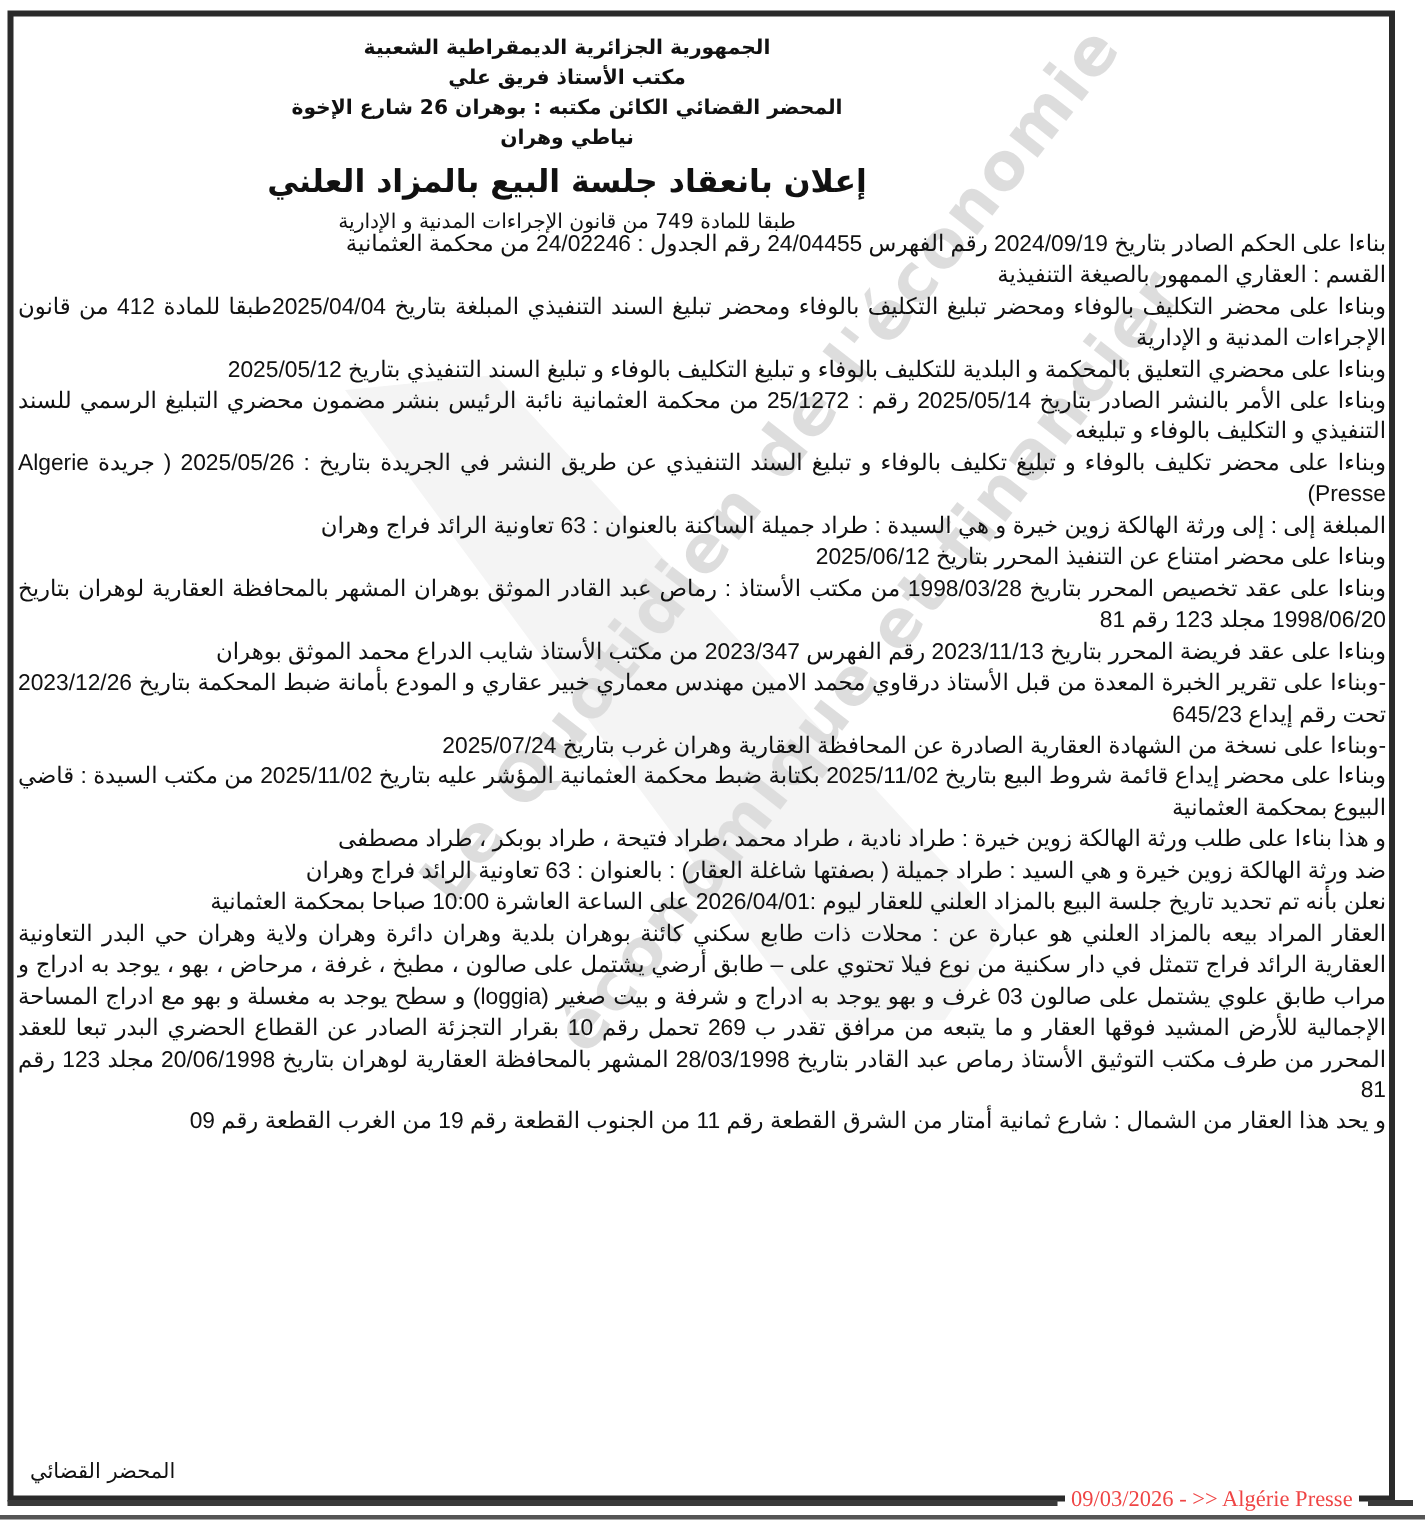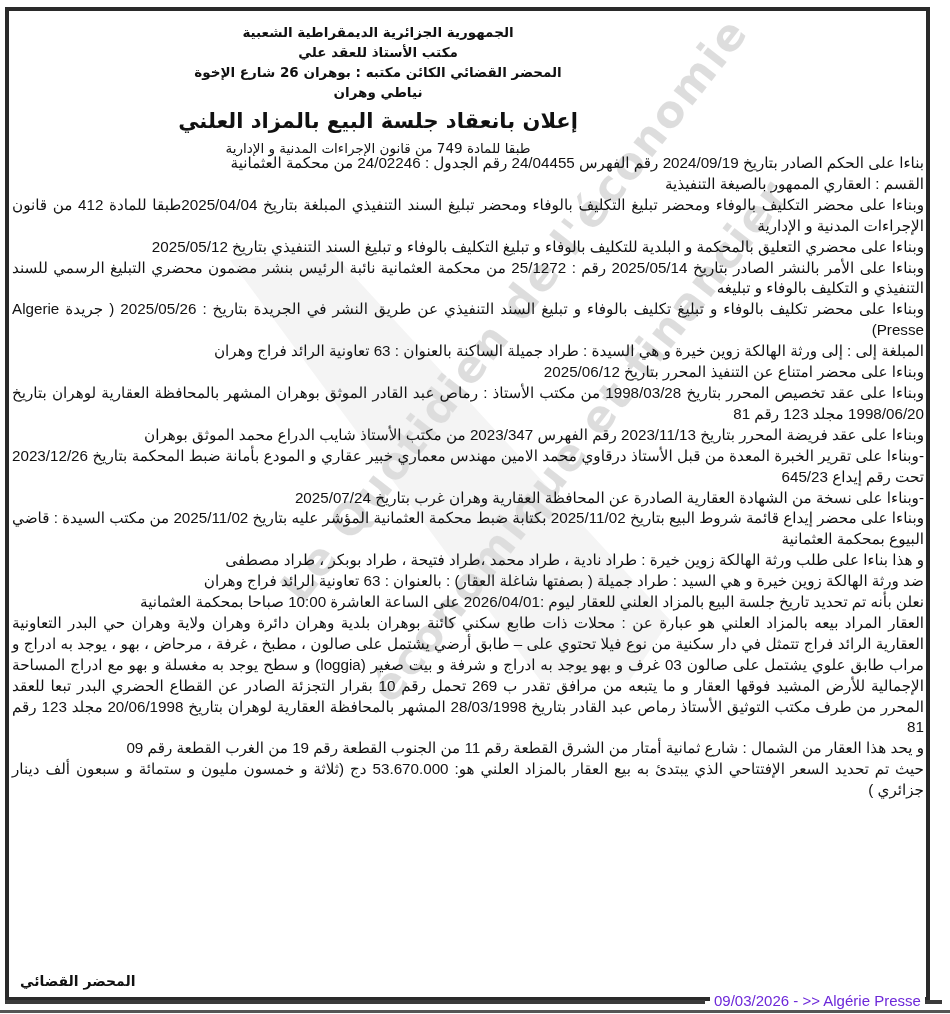--- a/index.html
+++ b/index.html
@@ -21,53 +21,53 @@
   .header .l { font-weight: bold; font-size: 13.5px; line-height: 20px; }
   .header .title { font-weight: bold; font-size: 21px; line-height: 34px; margin-top: 2px; letter-spacing: 0.3px; }
   .header .sub { font-weight: normal; font-size: 13.5px; line-height: 20px; }
   .body {
     position: absolute; left: 12px; top: 153px; width: 912px; direction: rtl; text-align: justify;
     font-family: "Liberation Sans", sans-serif; font-size: 15.2px; line-height: 20.9px; color: #111;
   }
   .body p { margin: 0; text-align-last: right; }
   .body p.just { text-align: justify; text-align-last: right; }
   .sign {
-    position: absolute; left: 20px; top: 973px; font-weight: bold; font-size: 14px;
+    position: absolute; left: 20px; top: 973px; font-weight: normal; font-size: 14px;
     direction: rtl; font-family: "DejaVu Sans", sans-serif;
   }
   .footer-bar {
     position: absolute; left: 5px; top: 1000px; width: 700px; height: 4px; background: #3a3a3a;
   }
   .footer-bar2 {
     position: absolute; left: 912px; top: 1000px; width: 30px; height: 4px; background: #3a3a3a;
   }
   .footer-text {
-    position: absolute; left: 710px; top: 992px; font-family: Liberation Sans, sans-serif; font-size: 15px;
-    color: #6d28d9; background: #fff; padding: 0 4px; white-space: nowrap;
+    position: absolute; left: 710px; top: 992px; font-family: Liberation Serif, serif; font-size: 15px;
+    color: #ef4444; background: #fff; padding: 0 4px; white-space: nowrap;
   }
   .bottom-line {
     position: absolute; left: 0; top: 1010px; width: 950px; height: 3px; background: #555;
   }
 </style>
 </head>
 <body>
 
 <div class="frame"></div>
 
 <div class="watermark">
   <svg width="460" height="440" style="position:absolute;left:0;top:0">
     <path d="M20,20 L120,10 L460,380 L420,440 L330,440 Z" fill="#000" opacity="0.35"></path>
   </svg>
   <div class="wm-text" style="left:60px; top:340px;">Le Quotidien de l'économie</div>
   <div class="wm-text" style="left:150px; top:440px;">économique et financier</div>
 </div>
 
 <div class="header">
   <div class="l">الجمهورية الجزائرية الديمقراطية الشعبية</div>
-  <div class="l">مكتب الأستاذ للعقد علي</div>
+  <div class="l">مكتب الأستاذ فريق علي</div>
   <div class="l">المحضر القضائي الكائن مكتبه : بوهران 26 شارع الإخوة</div>
   <div class="l">نياطي وهران</div>
   <div class="title">إعلان بانعقاد جلسة البيع بالمزاد العلني</div>
   <div class="sub">طبقا للمادة  749 من قانون الإجراءات المدنية و الإدارية</div>
 </div>
 
 <div class="body">
   <p>بناءا على الحكم الصادر بتاريخ 2024/09/19 رقم الفهرس 24/04455 رقم الجدول  : 24/02246 من محكمة العثمانية</p>
   <p>القسم : العقاري  الممهور بالصيغة التنفيذية</p>
   <p class="just">وبناءا على محضر التكليف بالوفاء ومحضر تبليغ التكليف بالوفاء ومحضر تبليغ السند التنفيذي المبلغة بتاريخ 2025/04/04طبقا للمادة  412 من قانون الإجراءات المدنية  و الإدارية</p>
@@ -79,21 +79,20 @@
   <p class="just">وبناءا على عقد  تخصيص  المحرر  بتاريخ  1998/03/28 من مكتب الأستاذ : رماص  عبد القادر  الموثق بوهران المشهر بالمحافظة العقارية لوهران بتاريخ 1998/06/20 مجلد  123 رقم 81</p>
   <p class="just">وبناءا على عقد فريضة المحرر بتاريخ 2023/11/13 رقم الفهرس 2023/347 من مكتب الأستاذ شايب الدراع  محمد الموثق بوهران</p>
   <p class="just">-وبناءا على تقرير  الخبرة المعدة من قبل الأستاذ درقاوي  محمد الامين مهندس معماري خبير عقاري و المودع بأمانة ضبط المحكمة بتاريخ 2023/12/26 تحت رقم إيداع 645/23</p>
   <p>-وبناءا على نسخة من الشهادة العقارية الصادرة  عن المحافظة العقارية  وهران غرب  بتاريخ  2025/07/24</p>
   <p class="just">وبناءا على محضر إيداع قائمة شروط البيع بتاريخ 2025/11/02 بكتابة ضبط   محكمة العثمانية المؤشر عليه بتاريخ 2025/11/02  من مكتب السيدة : قاضي البيوع  بمحكمة العثمانية</p>
   <p class="just">و هذا بناءا على طلب ورثة الهالكة  زوين خيرة : طراد نادية ، طراد محمد ،طراد فتيحة ، طراد بوبكر ، طراد مصطفى</p>
   <p class="just">ضد ورثة الهالكة زوين خيرة و هي السيد : طراد جميلة ( بصفتها  شاغلة العقار) : بالعنوان : 63 تعاونية الرائد فراج وهران</p>
   <p class="just">نعلن بأنه تم تحديد تاريخ جلسة البيع بالمزاد العلني للعقار ليوم  :2026/04/01  على الساعة العاشرة  10:00 صباحا بمحكمة العثمانية</p>
   <p class="just">العقار المراد بيعه  بالمزاد العلني هو عبارة عن : محلات ذات طابع سكني كائنة بوهران بلدية وهران دائرة وهران ولاية وهران حي البدر التعاونية العقارية الرائد فراج  تتمثل في دار سكنية من نوع فيلا تحتوي  على – طابق أرضي يشتمل على صالون ، مطبخ ،  غرفة ، مرحاض ، بهو ، يوجد به ادراج  و مراب طابق علوي يشتمل على صالون 03 غرف و بهو يوجد به ادراج و شرفة و بيت صغير (loggia) و سطح يوجد به مغسلة  و بهو مع ادراج  المساحة الإجمالية للأرض المشيد  فوقها العقار و ما يتبعه من مرافق تقدر ب  269  تحمل رقم 10 بقرار التجزئة  الصادر عن القطاع الحضري  البدر تبعا للعقد المحرر من طرف  مكتب  التوثيق  الأستاذ رماص عبد القادر  بتاريخ 28/03/1998  المشهر بالمحافظة العقارية لوهران بتاريخ 20/06/1998 مجلد 123 رقم 81</p>
   <p class="just">و يحد هذا العقار من الشمال  :  شارع ثمانية أمتار من الشرق القطعة رقم 11 من الجنوب  القطعة رقم 19 من الغرب القطعة رقم 09</p>
-  <p class="just">حيث تم تحديد السعر الإفتتاحي الذي يبتدئ به بيع العقار بالمزاد العلني هو: 53.670.000 دج (ثلاثة و خمسون مليون و ستمائة و سبعون ألف دينار جزائري )</p>
 </div>
 
 <div class="sign">المحضر القضائي</div>
 
 <div class="footer-bar"></div>
 <div class="footer-bar2"></div>
 <div class="footer-text"><span>09/03/2026</span><span> - &gt;&gt; </span><span>Algérie Presse</span></div>
 <div class="bottom-line"></div>
 
 </body></html>

